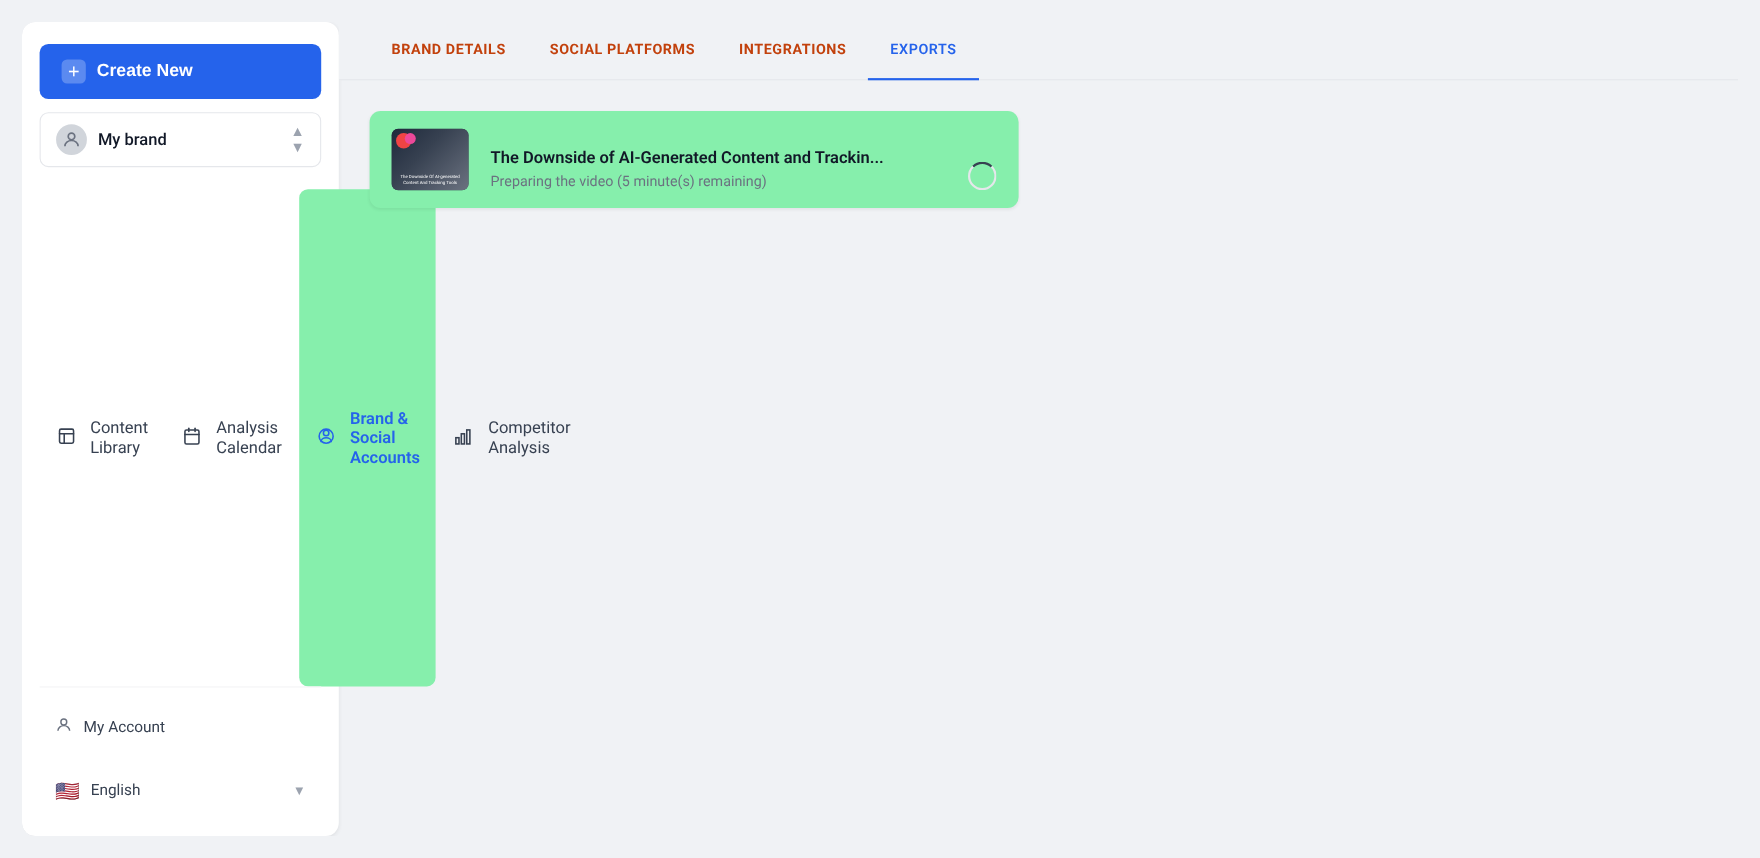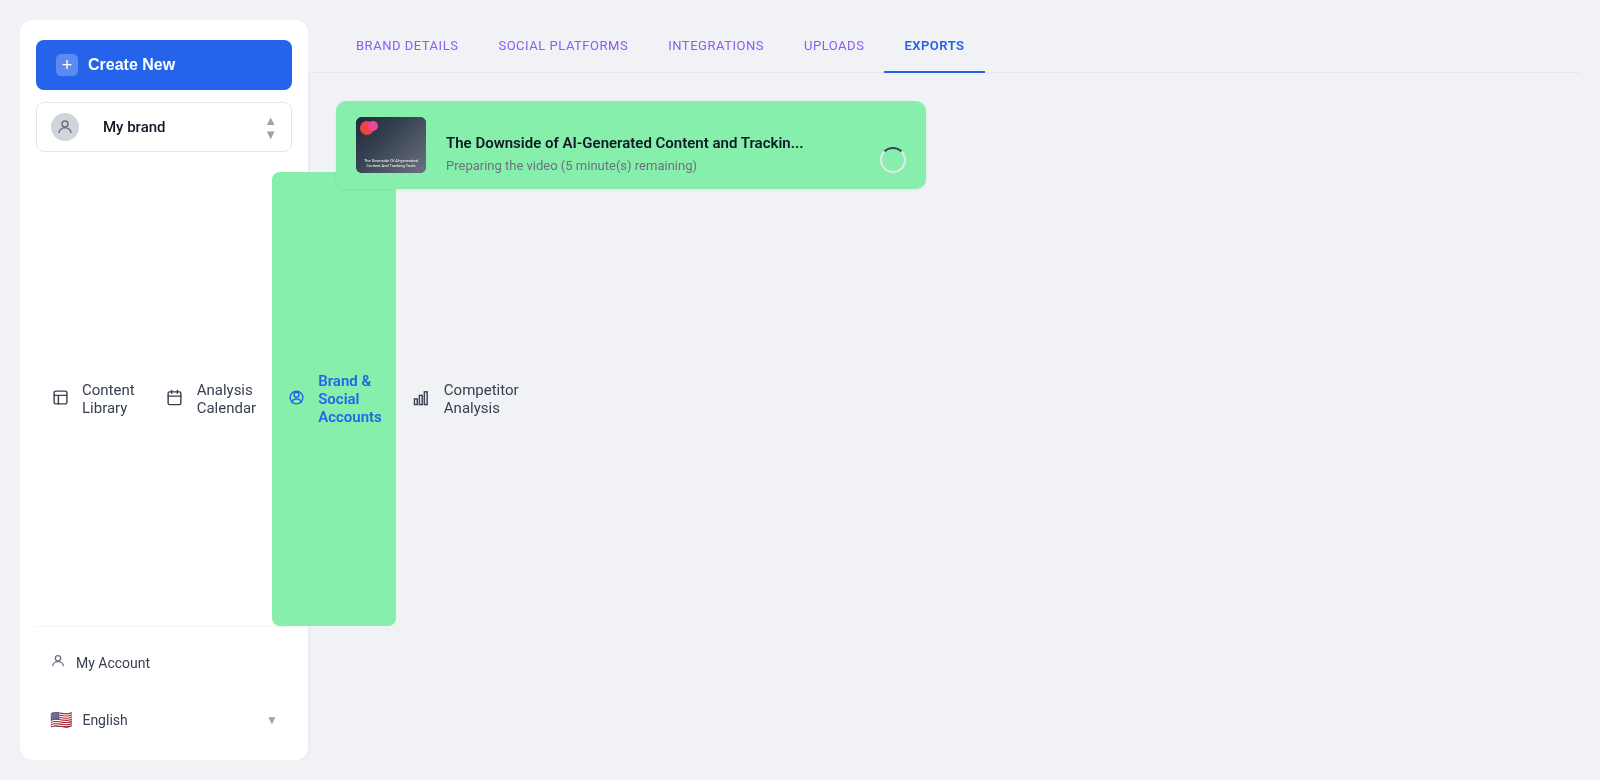--- a/index.html
+++ b/index.html
@@ -59,21 +59,21 @@
       font-size: 18px;
       font-weight: 300;
       flex-shrink: 0;
     }
     .brand-selector {
       border: 1.5px solid #e5e7eb;
       border-radius: 8px;
       padding: 10px 14px;
       display: flex;
       align-items: center;
-      gap: 24px;
+      gap: 10px;
       cursor: pointer;
       margin-bottom: 20px;
     }
     .brand-avatar {
       width: 28px;
       height: 28px;
       border-radius: 50%;
       background: #d1d5db;
       display: flex;
       align-items: center;
@@ -174,22 +174,22 @@
       display: flex;
       align-items: center;
       border-bottom: 1.5px solid #e5e7eb;
       background: #f0f2f5;
       padding: 0 28px;
       gap: 0;
     }
     .tab-item {
       padding: 18px 20px;
       font-size: 13px;
-      font-weight: 400;
-      color: #8b5cf6;
+      font-weight: 700;
+      color: #c2410c;
       cursor: pointer;
       letter-spacing: 0.04em;
       text-transform: uppercase;
       border-bottom: 2.5px solid transparent;
       margin-bottom: -1.5px;
       white-space: nowrap;
     }
     .tab-item.active {
       color: #2563eb;
       border-bottom-color: #2563eb;
@@ -382,23 +382,20 @@
     <div class="tabs-bar">
       <div class="tab-item">
         <span>BRAND DETAILS</span>
       </div>
       <div class="tab-item">
         <span>SOCIAL PLATFORMS</span>
       </div>
       <div class="tab-item">
         <span>INTEGRATIONS</span>
       </div>
-      <div class="tab-item">
-        <span>UPLOADS</span>
-      </div>
       <div class="tab-item active">
         <span>EXPORTS</span>
       </div>
     </div>
 
     <div class="export-area">
       <div class="export-card">
 
         <div class="video-thumbnail">
           <div class="thumbnail-inner">

